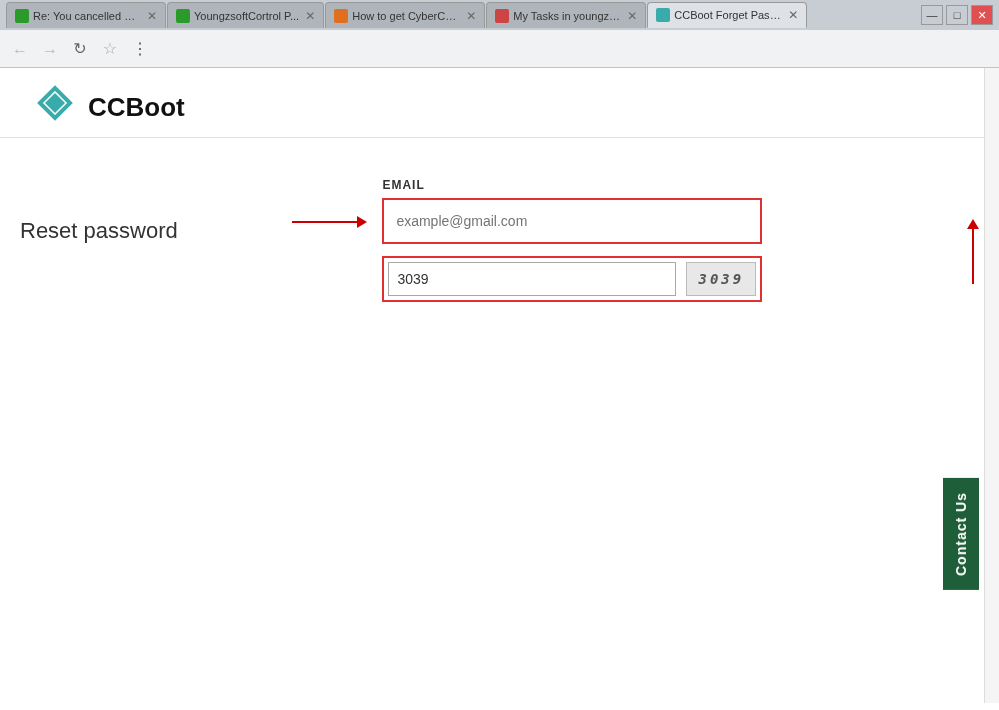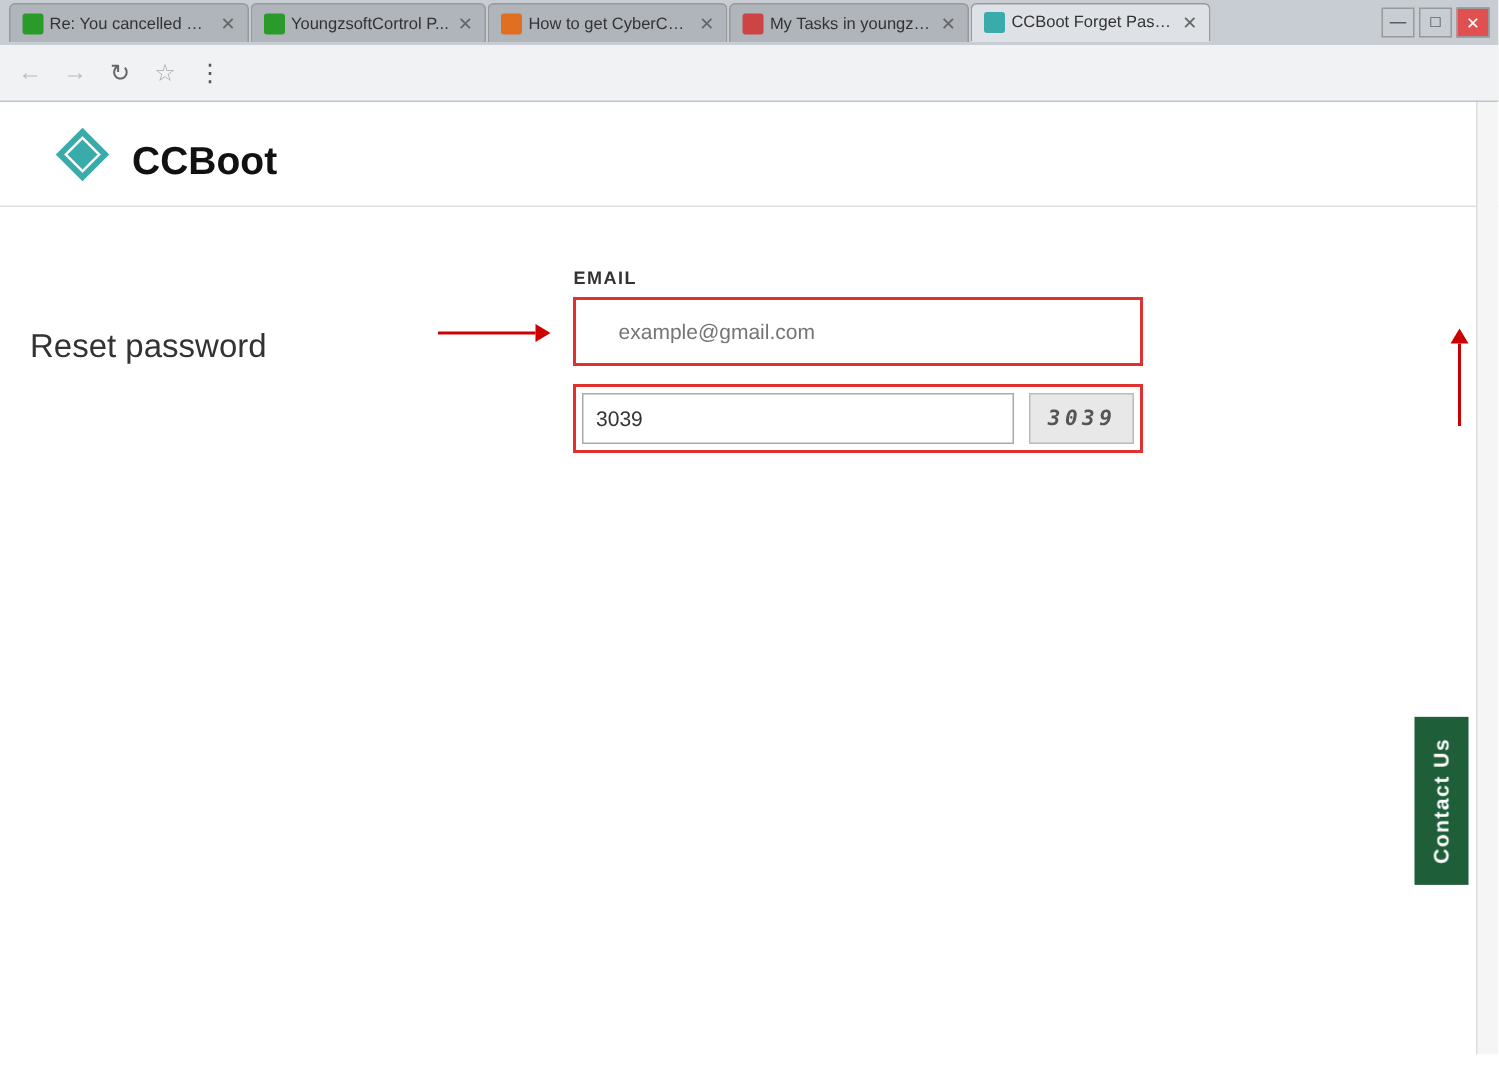--- a/index.html
+++ b/index.html
@@ -100,21 +100,21 @@
       width: 380px; position: relative;
     }
     .form-label {
       font-size: 12px; font-weight: bold; color: #333; letter-spacing: 1px; margin-bottom: 6px; display: block;
     }
     .email-input-wrapper {
       border: 2px solid #e03030; margin-bottom: 12px;
     }
     .email-input {
       width: 100%; height: 42px; border: none; outline: none;
-      padding: 0 28px; font-size: 14px; color: #aaa; background: white;
+      padding: 0 12px; font-size: 14px; color: #aaa; background: white;
     }
     .captcha-row {
       display: flex; align-items: center; gap: 10px; margin-bottom: 12px;
       border: 2px solid #e03030; padding: 4px;
     }
     .captcha-input {
       flex: 1; height: 34px; border: 1px solid #aaa; outline: none;
       padding: 0 8px; font-size: 14px; color: #333;
     }
     .captcha-image {

